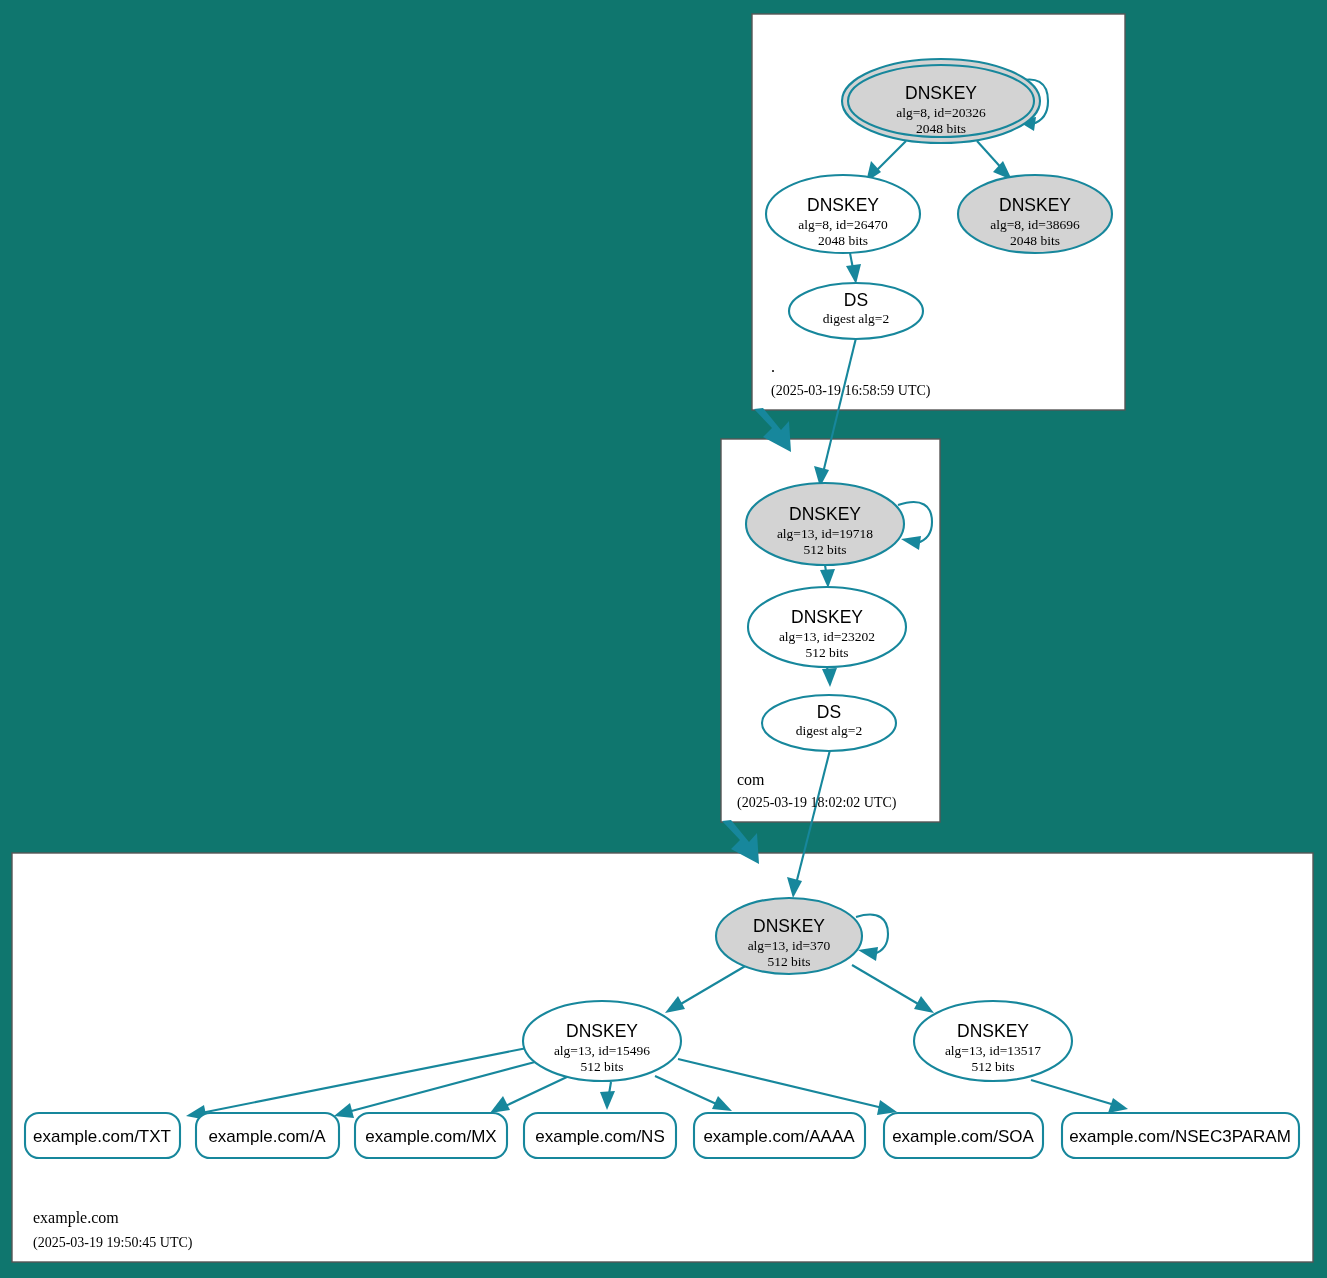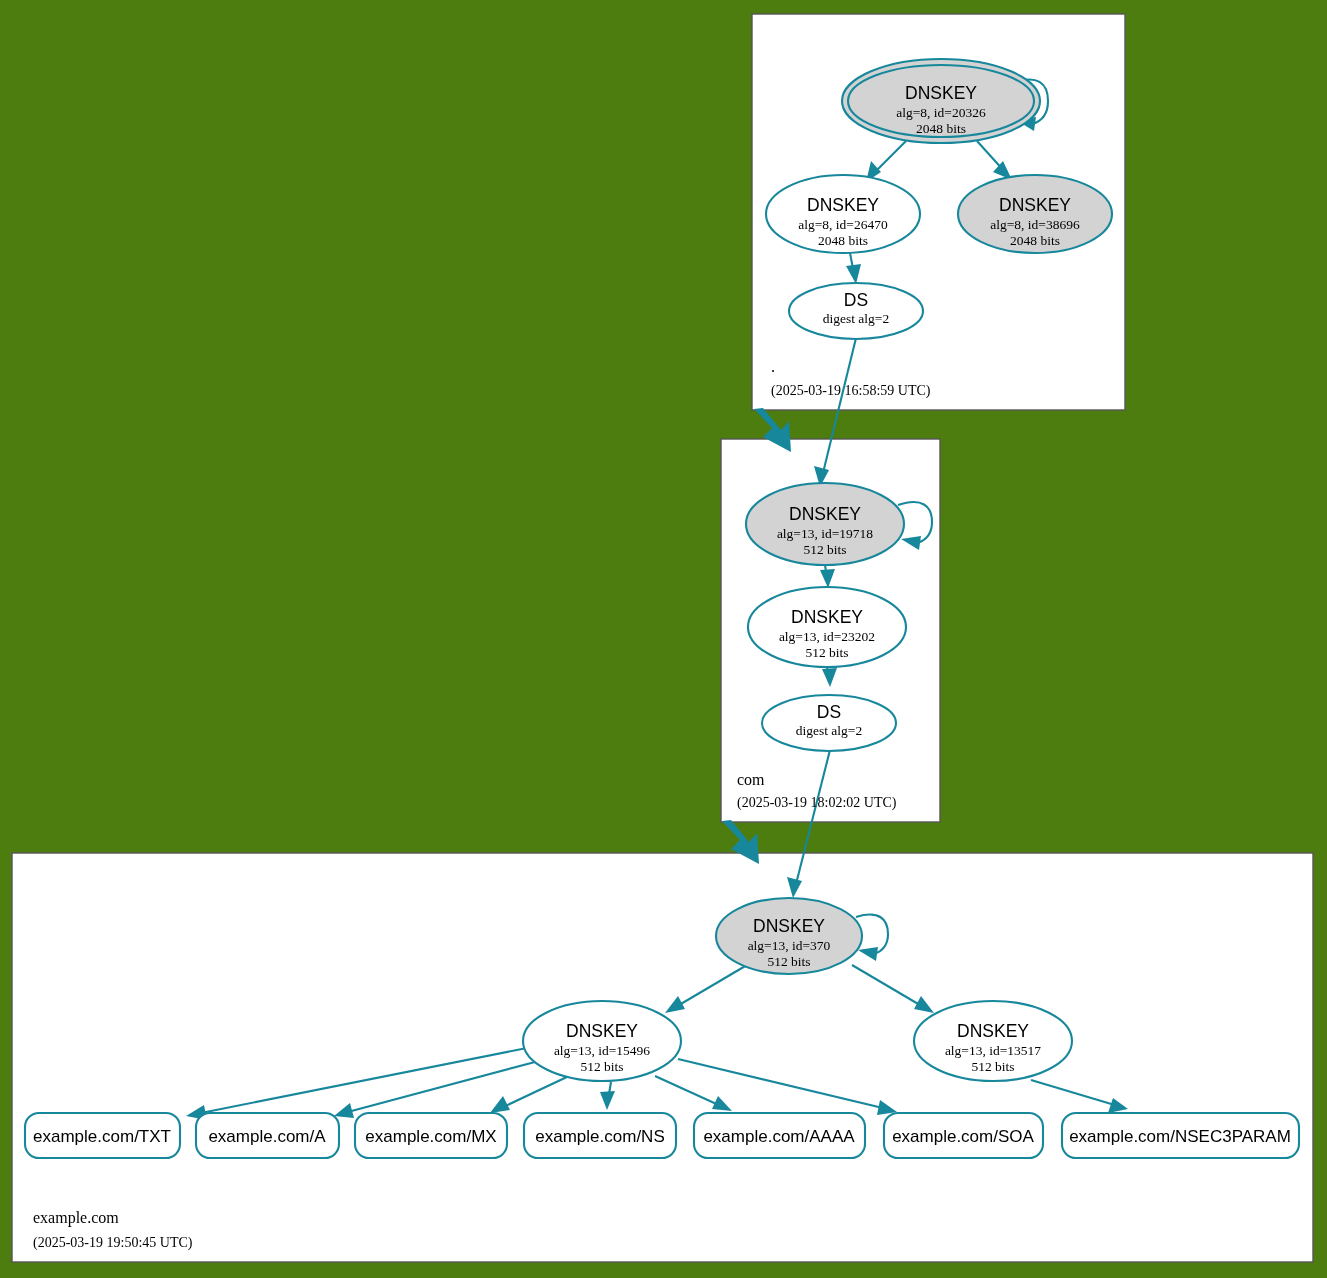--- a/index.html
+++ b/index.html
@@ -8,21 +8,21 @@
     padding: 0;
     background: #ffffff;
   }
   body {
     font-family: "Liberation Sans", sans-serif;
   }
   #canvas {
     position: relative;
     width: 1327px;
     height: 1278px;
-    background: #4d7c0f;
+    background: #0f766e;
     overflow: hidden;
   }
   svg.layer {
     position: absolute;
     top: 0;
     left: 0;
     width: 1327px;
     height: 1278px;
   }
   .zone-box {

